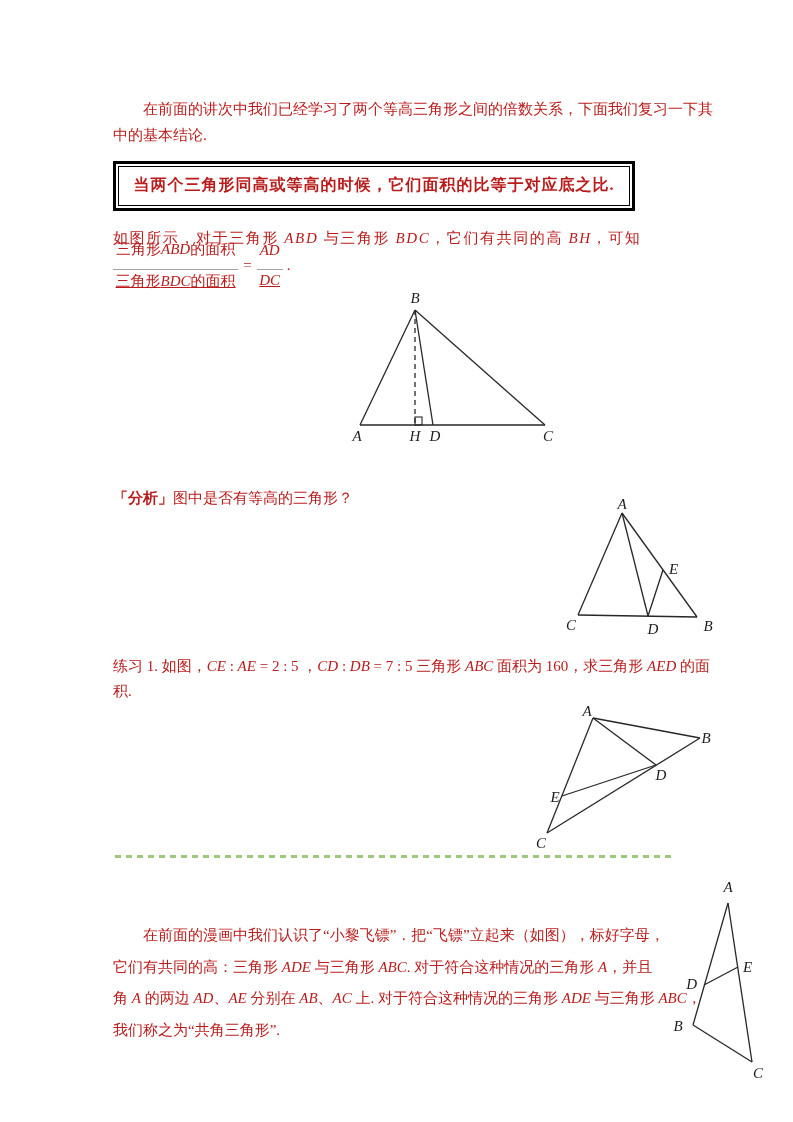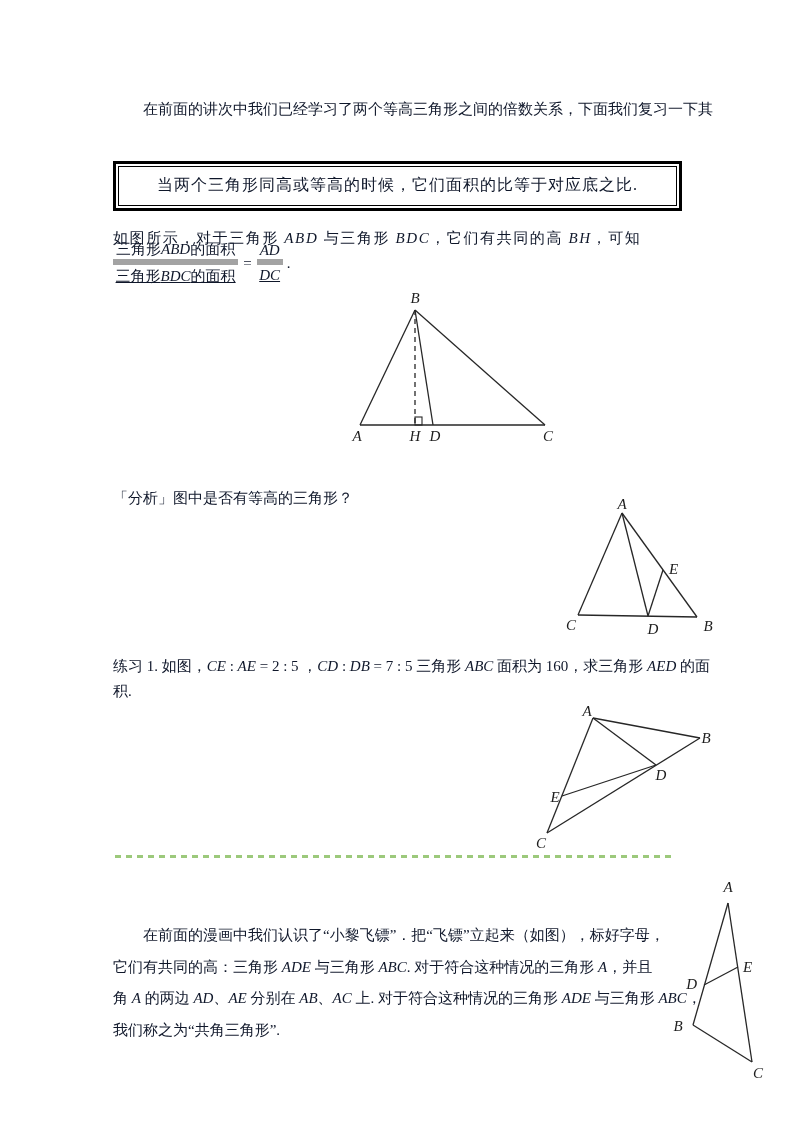--- a/index.html
+++ b/index.html
@@ -1,45 +1,45 @@
 <!DOCTYPE html>
 <html><head>
 <meta charset="utf-8">
 <style>
   html,body { margin:0; padding:0; background:#ffffff; }
   .page {
     position:relative; width:793px; height:1122px; background:#ffffff;
-    font-family:"Liberation Serif","DejaVu Serif",serif; color:#0f172a;
+    font-family:"Liberation Serif","DejaVu Serif",serif; color:#b91c1c;
     overflow:hidden;
   }
   .abs { position:absolute; }
   .line { white-space:nowrap; }
   .var { font-style:italic; font-family:"Liberation Serif","DejaVu Serif",serif; }
 
   
   .intro { left:113px; top:96px; font-size:15px; line-height:26px; }
   .intro .line:first-child { text-indent:30px; }
 
   
-  .keybox { left:113px; top:161px; width:569px; border:3px solid #000; padding:2px; box-sizing:border-box; background:#fff; }
+  .keybox { left:113px; top:161px; width:522px; border:3px solid #000; padding:2px; box-sizing:border-box; background:#fff;font-weight:bold; }
   .keybox-inner { border:1px solid #000; text-align:center; font-size:16px; letter-spacing:1px; padding:8px 4px 9px; }
 
   
   .explain { left:113px; top:229px; font-size:15px; letter-spacing:1.6px; }
   .fraction-row { left:113px; top:240px; display:flex; align-items:center; font-size:15px; }
   .frac { display:inline-flex; flex-direction:column; text-align:center; }
-  .frac .num { border-bottom:6px solid #a3a3a3; padding:0 3px 0; }
+  .frac .num { border-bottom:1px solid #a3a3a3; padding:0 3px 10px; }
   .frac .den { padding-top:2px;text-decoration:underline; }
   .eq { margin:0 5px; }
   .period { margin-left:4px; }
 
   
   .example1 { left:113px; top:463px; font-size:15px; }
   .analysis { left:113px; top:489px; font-size:15px; }
-  .analysis .tag { font-weight:normal; }
+  .analysis .tag { font-weight:bold; }
   .practice1 { left:113px; top:654px; font-size:15px; line-height:25px; }
   .bottom-para { left:113px; top:884px; font-size:15px; line-height:31.5px; }
   .bottom-para .line:first-child { text-indent:30px;margin-top:36px; }
 
   
   .divider { left:115px; top:855px; width:558px; height:3px;
     background:repeating-linear-gradient(90deg, var(--dash-color,#9cc97b) 0 6px, transparent 6px 11px); }
 
   
   svg.diagram { position:absolute; overflow:visible; }
@@ -47,20 +47,21 @@
   svg.diagram rect { stroke:#272727; stroke-width:1.1; fill:none; }
   .dlabel { font-size:15px; font-style:italic; font-family:"Liberation Serif","DejaVu Serif",serif; fill:#1d1d1d; }
 </style>
 </head>
 <body>
 
 <div class="page">
 
   <div class="abs intro">
     <div class="line">在前面的讲次中我们已经学习了两个等高三角形之间的倍数关系，下面我们复习一下其</div>
+    <div class="line">中的基本结论.</div>
   </div>
 
   <div class="abs keybox">
     <div class="keybox-inner">当两个三角形同高或等高的时候，它们面积的比等于对应底之比.</div>
   </div>
 
   <div class="abs explain line"><span>如图所示，对于三角形 </span><span class="var">ABD</span><span> 与三角形 </span><span class="var">BDC</span><span>，它们有共同的高 </span><span class="var">BH</span><span>，可知</span></div>
   <div class="abs fraction-row">
     <span class="frac">
       <span class="num line"><span>三角形</span><span class="var">ABD</span><span>的面积</span></span>

